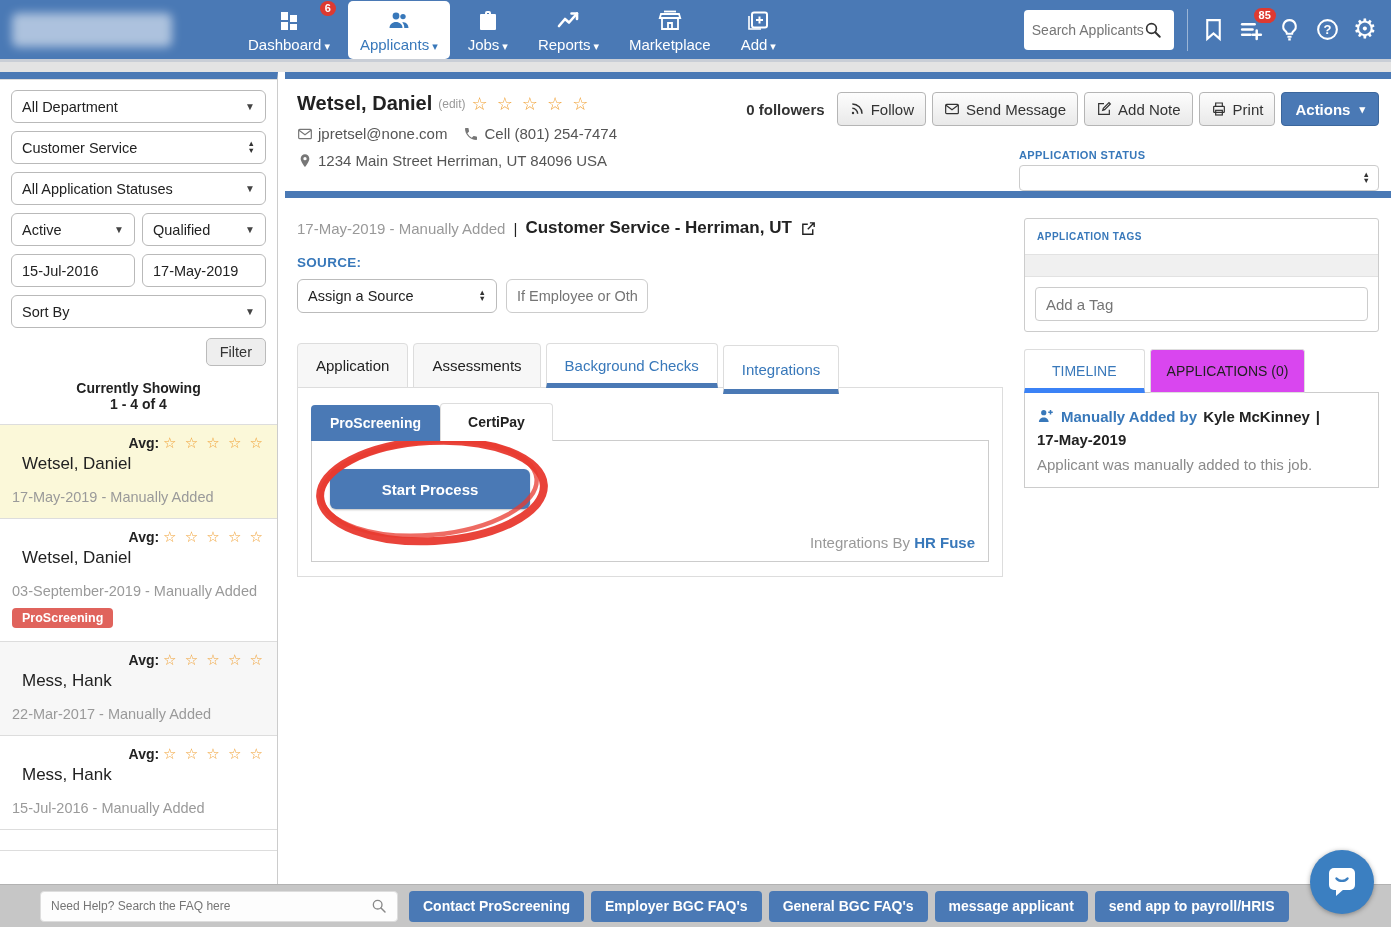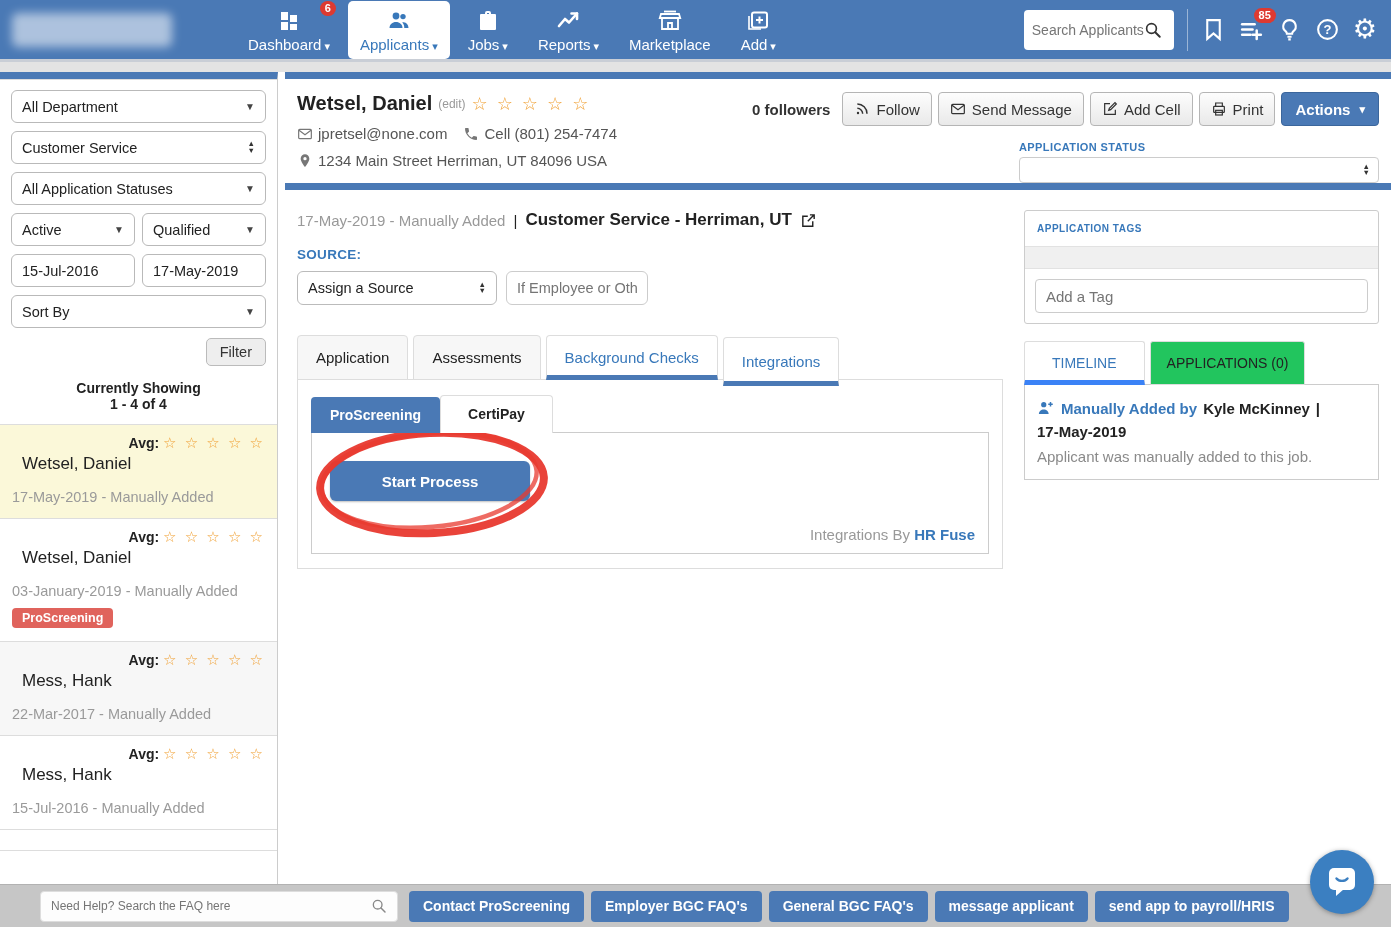--- a/index.html
+++ b/index.html
@@ -66,21 +66,21 @@
   .name-line .stars { font-size:18px; }
   .contact-line { margin-top:10px; font-size:15px; color:#555; display:flex; align-items:center; gap:6px; }
   .contact-line .ic { width:16px; height:16px; color:#777; flex:none; }
   .contact-line .seg { display:flex; align-items:center; gap:5px; margin-right:10px; }
   .mh-right { width:360px; flex:none; }
   .btn-row { display:flex; align-items:center; justify-content:flex-end; gap:6px; }
   .followers { font-weight:bold; font-size:15px; color:#333; margin-right:6px; white-space:nowrap; }
   .gbtn { display:inline-flex; align-items:center; gap:6px; height:34px; padding:0 11px; background:linear-gradient(#fdfdfd,#e9e9e9); border:1px solid #b5b5b5; border-radius:4px; font-size:15px; color:#333; cursor:pointer; font-family:inherit; white-space:nowrap; }
   .gbtn .ic { width:16px; height:16px; }
   .bbtn { display:inline-flex; align-items:center; gap:6px; height:34px; padding:0 13px; background:#4a79b5; border:1px solid #3b669c; border-radius:4px; font-size:15px; font-weight:bold; color:#fff; cursor:pointer; font-family:inherit; }
-  .status-block { margin-top:15px; }
+  .status-block { margin-top:23px; }
   .status-lbl { font-size:11px; font-weight:bold; color:#3878ba; letter-spacing:.4px; margin-bottom:4px; }
   .status-select { height:26px; border:1px solid #ccc; border-radius:4px; display:flex; align-items:center; justify-content:flex-end; padding:0 8px; cursor:pointer; background:#fff; }
   .blue-divider { height:7px; background:#4a79b5; margin:0 -12px; }
 
   .cols { display:flex; gap:20px; padding-top:20px; }
   .col-left { flex:1; min-width:0; }
   .col-right { width:355px; flex:none; }
 
   .job-line { display:flex; align-items:center; gap:8px; font-size:15px; }
   .job-added { color:#999; }
@@ -108,21 +108,21 @@
 
   
   .tags-panel { border:1px solid #ccc; border-radius:3px; }
   .tags-title { padding:12px; font-size:10px; font-weight:bold; color:#3878ba; letter-spacing:.5px; }
   .tags-strip { height:23px; background:#f0f0f0; border-top:1px solid #e2e2e2; border-bottom:1px solid #e2e2e2; }
   .tags-input-wrap { padding:10px; }
   .tags-input-wrap input { width:100%; height:34px; border:1px solid #ccc; border-radius:4px; padding:0 10px; font-size:15px; color:#555; font-family:inherit; }
   .rtabs { display:flex; align-items:flex-end; margin-top:17px; }
   .rtab { padding:13px 27px; font-size:14px; border:1px solid #ddd; border-radius:3px 3px 0 0; cursor:pointer; margin-right:5px; margin-bottom:-1px; position:relative; z-index:2; }
   .rtab.on { background:#fff; color:#3878ba; border-bottom:5px solid #3b82f6; padding-bottom:9px; }
-  .rtab.off { background:#22c55e; color:#222; padding:13px 16px; }
+  .rtab.off { background:#d946ef; color:#222; padding:13px 16px; }
   .timeline-panel { border:1px solid #ccc; padding:14px 12px; position:relative; z-index:1; background:#fff; }
   .tl-line { font-size:15px; display:flex; align-items:center; gap:6px; flex-wrap:wrap; }
   .tl-line .ic { width:18px; height:18px; color:#3878ba; flex:none; }
   .tl-action { color:#3878ba; font-weight:bold; }
   .tl-user { font-weight:bold; color:#222; }
   .tl-date { font-weight:bold; color:#222; }
   .tl-desc { color:#8a8a8a; font-size:15px; margin-top:8px; }
 
   
   .helpbar { position:absolute; left:0; right:0; bottom:0; height:43px; background:#c6c6c6; border-top:1px solid #b2b2b2; display:flex; align-items:center; z-index:5; }
@@ -295,21 +295,21 @@
     </div>
 
     <div class="app-card hl-yellow">
       <div class="avg-row"><span class="avg-lbl">Avg:</span> <span class="stars">☆ ☆ ☆ ☆ ☆</span></div>
       <div class="app-name">Wetsel, Daniel</div>
       <div class="app-date">17-May-2019 - Manually Added</div>
     </div>
     <div class="app-card">
       <div class="avg-row"><span class="avg-lbl">Avg:</span> <span class="stars">☆ ☆ ☆ ☆ ☆</span></div>
       <div class="app-name">Wetsel, Daniel</div>
-      <div class="app-date">03-January-2019 - Manually Added</div>
+      <div class="app-date">03-September-2019 - Manually Added</div>
       <div class="tag-badge">ProScreening</div>
     </div>
     <div class="app-card hl-gray">
       <div class="avg-row"><span class="avg-lbl">Avg:</span> <span class="stars">☆ ☆ ☆ ☆ ☆</span></div>
       <div class="app-name">Mess, Hank</div>
       <div class="app-date">22-Mar-2017 - Manually Added</div>
     </div>
     <div class="app-card">
       <div class="avg-row"><span class="avg-lbl">Avg:</span> <span class="stars">☆ ☆ ☆ ☆ ☆</span></div>
       <div class="app-name">Mess, Hank</div>
@@ -375,21 +375,21 @@
               </svg>
               <span>Send Message</span>
             </button>
           <button class="gbtn">
               <svg class="ic" viewBox="0 0 24 24">
                 <g fill="none" stroke="currentColor" stroke-width="1.8">
                   <path d="M20 13v7H4V4h8"></path>
                   <path d="M10 14l1-3 8.5-8.5 2 2L13 13z"></path>
                 </g>
               </svg>
-              <span>Add Cell</span>
+              <span>Add Note</span>
             </button>
           <button class="gbtn">
               <svg class="ic" viewBox="0 0 24 24">
                 <g fill="none" stroke="currentColor" stroke-width="1.8">
                   <path d="M7 8V3h10v5"></path>
                   <rect x="4" y="8" width="16" height="9" rx="1"></rect>
                   <rect x="7" y="14" width="10" height="7"></rect>
                 </g>
               </svg>
               <span>Print</span>

